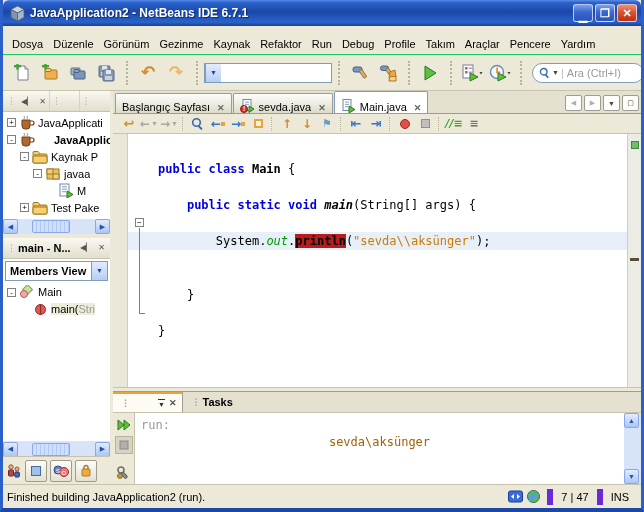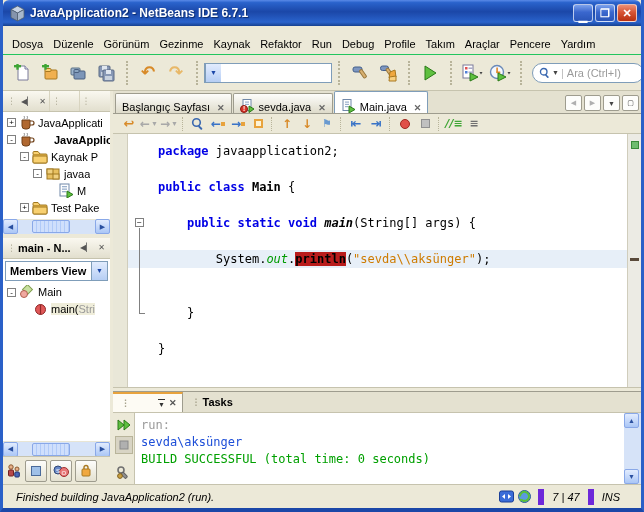--- a/index.html
+++ b/index.html
@@ -122,26 +122,26 @@
   .out-tab .pin{font-size:7px;color:#333;border-top:1px solid #333;margin:0 4px 0 26px;padding-top:1px;}
   .out-tab .x{color:#555;font-size:9px;font-weight:bold;}
   .out-body{flex:1;display:flex;min-height:0;background:#fff;}
   .out-rail{width:22px;flex:0 0 22px;background:#ece9d8;border-right:1px solid #c6c3ae;
     display:flex;flex-direction:column;align-items:center;padding-top:3px;}
   .rail-btn{width:18px;height:18px;display:flex;align-items:center;justify-content:center;margin-bottom:2px;}
   .rail-btn.sunk{border:1px solid #b8b49a;background:#d8d4c4;}
   .out-content{flex:1;font-family:"DejaVu Sans Mono",monospace;font-size:12px;line-height:17px;
     padding:4px 6px;overflow:hidden;white-space:pre;}
   .ol.muted{color:#9a9a9a;}
-  .ol.plain{color:#1d4ed8;}
+  .ol.plain{color:#a16207;text-align:center;}
   .ol.success{color:#00a000;}
   .out-scroll{width:17px;flex:0 0 17px;background:#d6e3f8;display:flex;flex-direction:column;justify-content:space-between;}
   
   .statusbar{height:24px;flex:0 0 24px;background:#ece9d8;border-top:1px solid #c6c3ae;
-    display:flex;align-items:center;font-size:11px;padding:0 13px;font-style:italic;}
+    display:flex;align-items:center;font-size:11px;padding:0 4px;}
   .statusbar .msg{flex:1;white-space:nowrap;overflow:hidden;}
   .status-cell{border-left:6px solid #6d28d9;padding:0 8px;height:16px;display:flex;align-items:center;white-space:nowrap;}
   .status-icons{display:flex;align-items:center;margin-right:6px;}
   .status-icons svg{margin-left:3px;display:block;}
 </style>
 </head>
 <body>
 
 <div class="window">
 
@@ -574,21 +574,20 @@
             <span class="glyph" style="font-size:11px;color:#3fa535;font-weight:bold;font-style:italic;">//≡</span>
           </span>
           <span class="ed-tb-btn">
             <span class="glyph" style="font-size:11px;color:#707070;font-weight:bold;">≡</span>
           </span>
         </div>
 
       <div class="editor">
         <div class="gutter"></div>
         <div class="code-area" id="code-area">
-            <div class="cl"><span class="tok kw">package</span><span class="tok pl"> javaapplication2;</span></div>
             <div class="cl">&nbsp;</div>
             <div class="cl"><span class="tok kw">public class </span><span class="tok cls">Main</span><span class="tok pl"> {</span></div>
             <div class="cl">&nbsp;</div>
             <div class="cl"><span class="tok pl">    </span><span class="tok kw">public static void </span><span class="tok mth">main</span><span class="tok pl">(String[] args) {</span></div>
             <div class="cl">&nbsp;</div>
             <div class="cl cur"><span class="tok pl">        System.</span><span class="tok fld">out</span><span class="tok pl">.</span><span class="tok hl">println</span><span class="tok pl">(</span><span class="tok str">"sevda\\aksünger"</span><span class="tok pl">);</span></div>
             <div class="cl">&nbsp;</div>
             <div class="cl">&nbsp;</div>
             <div class="cl"><span class="tok pl">    }</span></div>
             <div class="cl">&nbsp;</div>
@@ -631,21 +630,21 @@
                 </svg>
             </span>
             <span class="rail-btn" style="margin-top:auto;margin-bottom:3px;">
               <svg width="15" height="15" viewBox="0 0 15 15">
                   <circle cx="5" cy="5" r="3" fill="none" stroke="#707070" stroke-width="1.6"></circle>
                   <rect x="7" y="7" width="6.5" height="3" rx="1" transform="rotate(45 7 7)" fill="#909090" stroke="#606060"></rect>
                   <circle cx="4" cy="11" r="2.4" fill="#c8a040" stroke="#806020"></circle>
                 </svg>
             </span>
           </div>
-          <div class="out-content" id="out-content"><div class="ol muted">run:</div><div class="ol plain">sevda\aksünger</div><div class="ol success">BUILD SUCCESSFUL (total time: 0 seconds)</div></div>
+          <div class="out-content" id="out-content"><div class="ol muted">run:</div><div class="ol plain">sevda\aksünger</div></div>
           <div class="out-scroll">
             <span class="sb-btn">▲</span>
             <span class="sb-btn">▼</span>
           </div>
         </div>
       </div>
 
     </div>
   </div>
 

